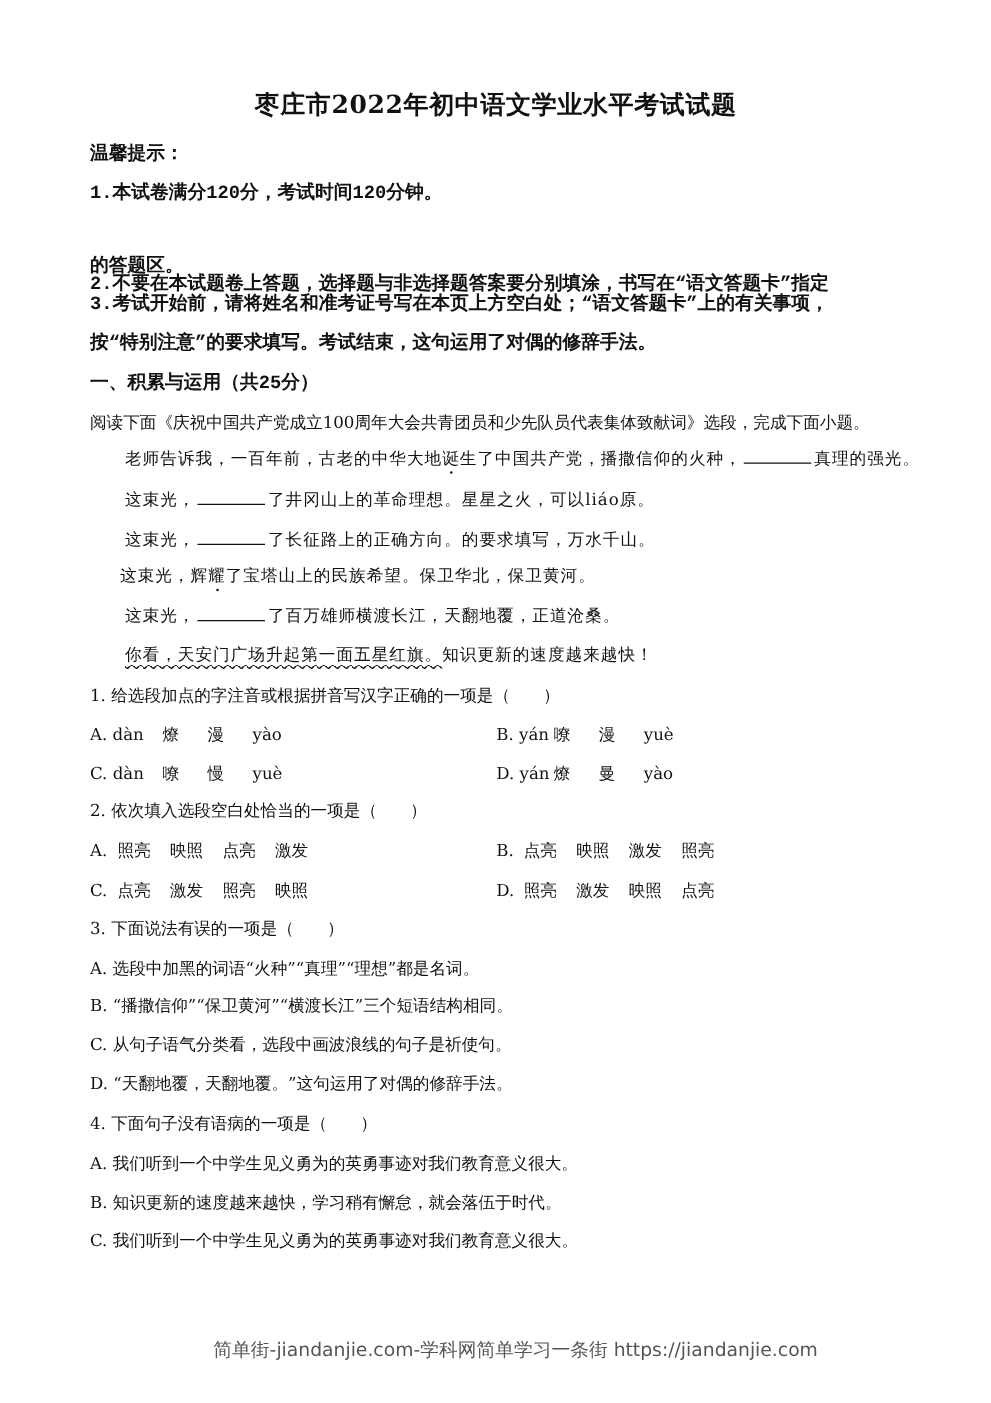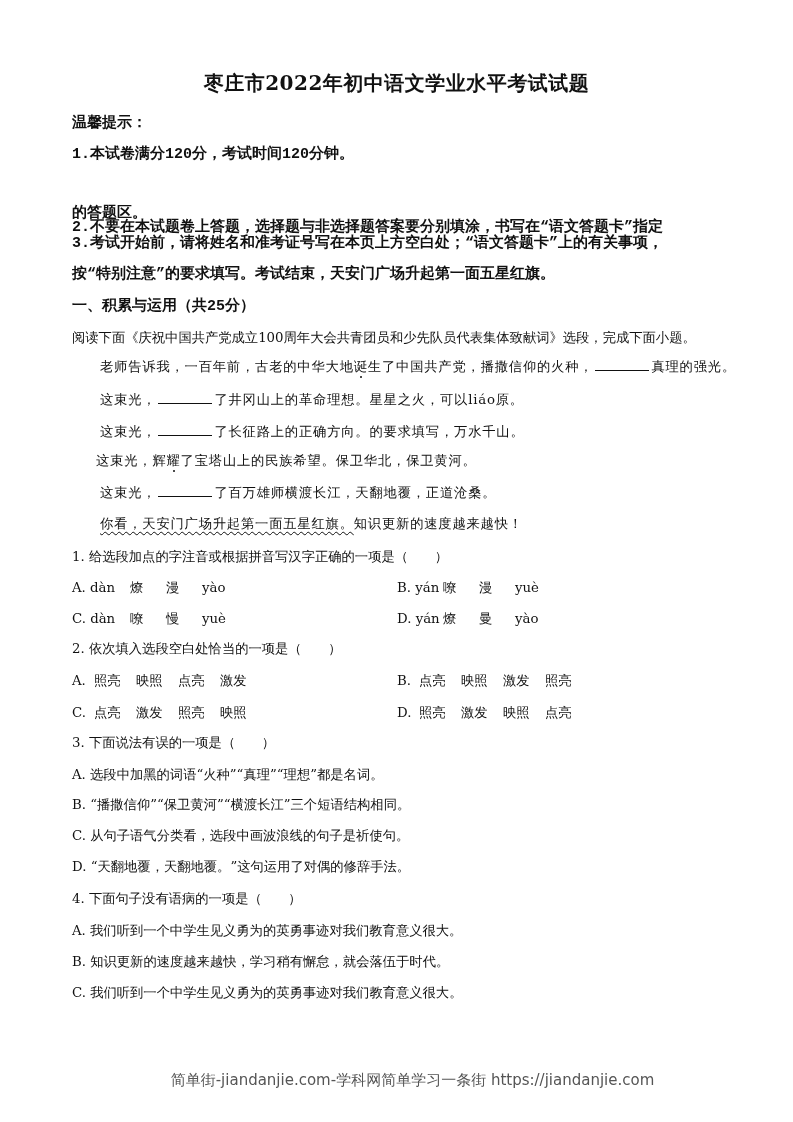--- a/index.html
+++ b/index.html
@@ -22,21 +22,21 @@
 
 <div class="page">
 
   <div class="line title">枣庄市2022年初中语文学业水平考试试题</div>
 
   <div class="line bold" style="left:72px;top:113px;">温馨提示：</div>
   <div class="line bold" style="left:72px;top:144px;">1.本试卷满分120分，考试时间120分钟。</div>
   <div class="line bold" style="left:72px;top:173px;margin-top:44px;">2.不要在本试题卷上答题，选择题与非选择题答案要分别填涂，书写在“语文答题卡”指定</div>
   <div class="line bold" style="left:72px;top:203px;">的答题区。</div>
   <div class="line bold" style="left:72px;top:233px;">3.考试开始前，请将姓名和准考证号写在本页上方空白处；“语文答题卡”上的有关事项，</div>
-  <div class="line bold" style="left:72px;top:264px;">按“特别注意”的要求填写。考试结束，天安门广场升起第一面五星红旗。</div>
+  <div class="line bold" style="left:72px;top:264px;">按“特别注意”的要求填写。考试结束，这句运用了对偶的修辞手法。</div>
 
   <div class="line bold" style="left:72px;top:296px;">一、积累与运用（共25分）</div>
   <div class="line body" style="left:72px;top:329px;">阅读下面《庆祝中国共产党成立100周年大会共青团员和少先队员代表集体致献词》选段，完成下面小题。</div>
 
   <div class="line passage" style="left:100px;top:358px;">
     <span>老师告诉我，一百年前，古老的中华大地</span><span class="dot">诞</span><span>生了中国共产党，播撒信仰的火种，</span><span class="blank"></span><span>真理的强光。</span>
   </div>
   <div class="line passage" style="left:100px;top:391px;">
     <span>这束光，</span><span class="blank"></span><span>了井冈山上的革命理想。星星之火，可以liáo原。</span>
   </div>

